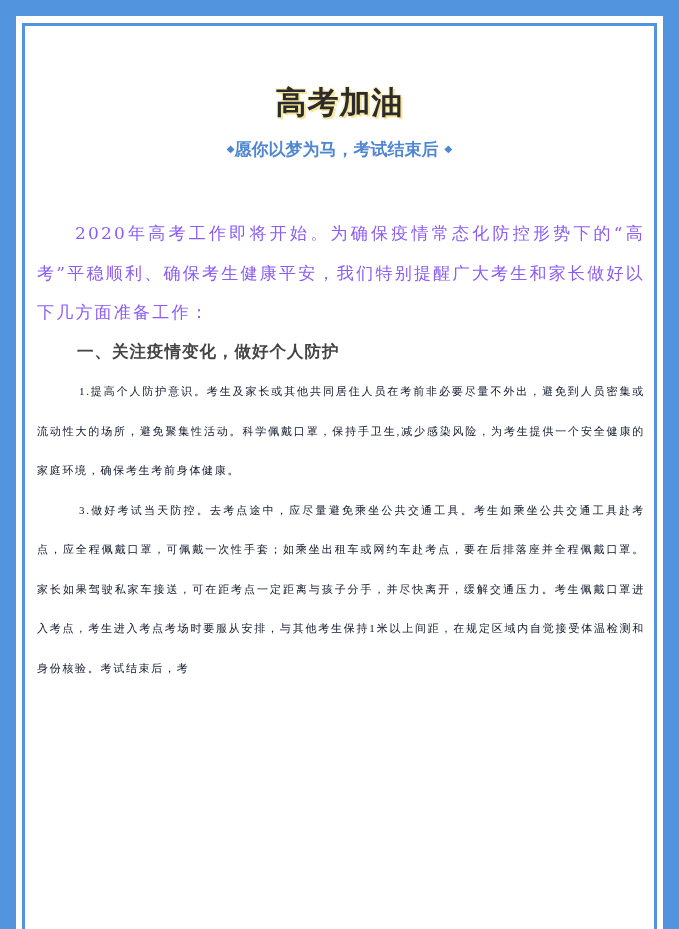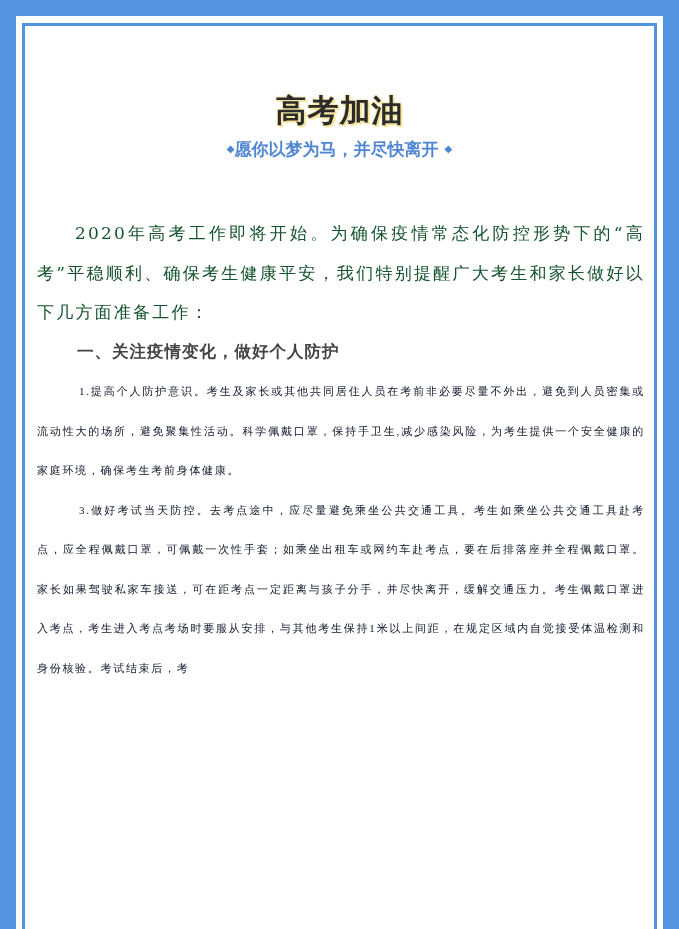--- a/index.html
+++ b/index.html
@@ -14,21 +14,21 @@
       position: absolute; left: 16px; top: 16px; width: 647px; height: 940px;
       background: #ffffff;
     }
     .inner-frame {
       position: absolute; left: 22px; top: 23px; width: 635px; height: 940px;
       border: 3px solid #5294dd; border-bottom: none;
       background: #ffffff;
     }
 
     .title {
-      position: absolute; left: 0; width: 679px; top: 90px;
+      position: absolute; left: 0; width: 679px; top: 82px;
       text-align: center;
       font-family: "DejaVu Sans", sans-serif;
       font-weight: bold; font-size: 31px; color: #2b2b2b;
       letter-spacing: 1px;
       text-shadow: 2px 2px 0 #f6e59a, -1px -1px 0 #fbf1c6, 1px -1px 0 #fbf1c6, -1px 1px 0 #fbf1c6;
     }
     .subtitle {
       position: absolute; left: 0; width: 679px; top: 138px;
       text-align: center;
       font-family: "DejaVu Sans", sans-serif;
@@ -36,34 +36,34 @@
     }
     .subtitle .diamond { font-size: 10px; vertical-align: 3px; color: #4f86d2; }
 
     .body {
       position: absolute; left: 37px; top: 214px; width: 608px;
       font-family: "DejaVu Serif", serif;
       font-size: 17px; line-height: 39.5px; color: #1a1a1a;
     }
     .para { text-align: justify; text-align-last: left; }
     .greet { color: #7a7a7a; letter-spacing: 2.6px; }
-    .intro { color: #14532d; text-indent: 38px; letter-spacing: 2.2px; }
+    .intro { color: #8b5cf6; text-indent: 38px; letter-spacing: 2.2px; }
     .section-heading { color: #444444; padding-left: 40px; letter-spacing: 1px; font-weight: bold; font-size: 16.5px; font-family: Liberation Mono, monospace; }
     .item { text-indent: 42px; letter-spacing: 1.7px; color: #0f172a; font-family: Liberation Serif, serif; font-size: 11px; }
   </style>
 </head>
 <body>
 
 <div class="outer-frame"></div>
 <div class="outer-white"></div>
 <div class="inner-frame"></div>
 
 <h1 class="title">高考加油</h1>
 <div class="subtitle">
-  <span class="diamond">◆</span><span>愿你以梦为马，并尽快离开</span>
+  <span class="diamond">◆</span><span>愿你以梦为马，考试结束后</span>
   <span class="diamond">◆</span>
 </div>
 
 <div class="body">
   <p class="para intro">2020年高考工作即将开始。为确保疫情常态化防控形势下的“高考”平稳顺利、确保考生健康平安，我们特别提醒广大考生和家长做好以下几方面准备工作：</p>
   <p class="section-heading">一、关注疫情变化，做好个人防护</p>
   <p class="para item"><span>1.</span><span>提高个人防护意识。考生及家长或其他共同居住人员在考前非必要尽量不外出，避免到人员密集或流动性大的场所，避免聚集性活动。科学佩戴口罩，保持手卫生,减少感染风险，为考生提供一个安全健康的家庭环境，确保考生考前身体健康。</span></p>
   <p class="para item"><span>3.</span><span>做好考试当天防控。去考点途中，应尽量避免乘坐公共交通工具。考生如乘坐公共交通工具赴考点，应全程佩戴口罩，可佩戴一次性手套；如乘坐出租车或网约车赴考点，要在后排落座并全程佩戴口罩。家长如果驾驶私家车接送，可在距考点一定距离与孩子分手，并尽快离开，缓解交通压力。考生佩戴口罩进入考点，考生进入考点考场时要服从安排，与其他考生保持1米以上间距，在规定区域内自觉接受体温检测和身份核验。考试结束后，考</span></p>
 </div>
 

